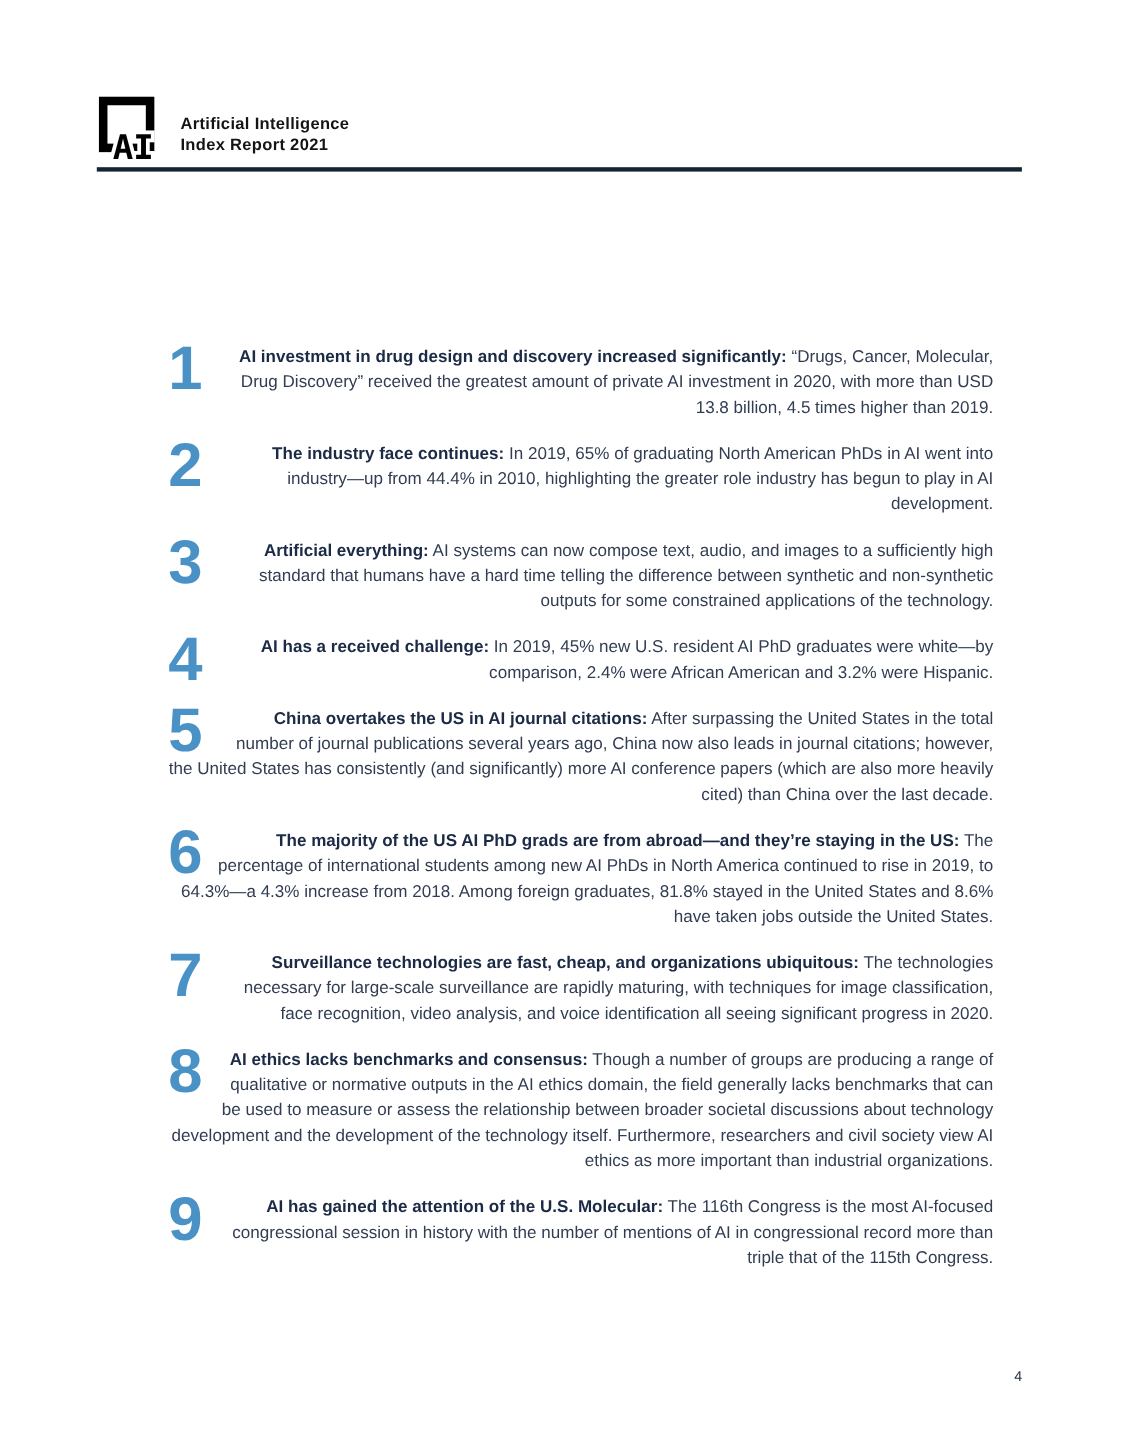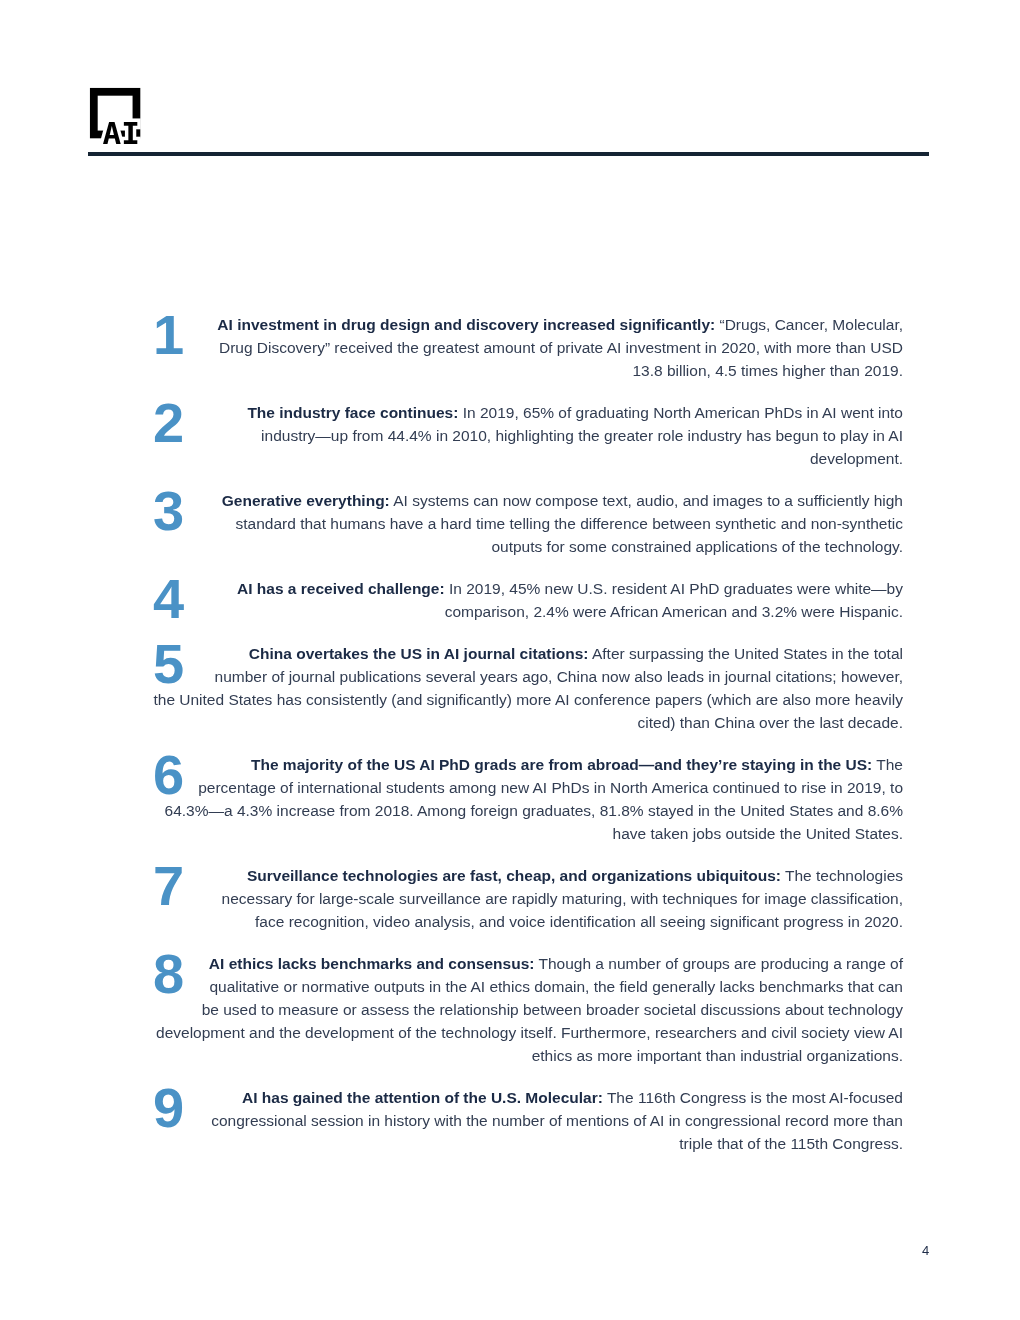--- a/index.html
+++ b/index.html
@@ -58,38 +58,42 @@
 <body>
 
 <div class="page">
 
   <div class="logo">
     <svg viewBox="0 0 64 64" width="62" height="62" aria-hidden="true">
       <rect x="6" y="6" width="44" height="44" fill="none" stroke="#000000" stroke-width="8"></rect>
       <text x="15" y="60" font-family="'DejaVu Sans Mono', monospace" font-weight="bold" font-size="32" fill="#000000" stroke="#ffffff" stroke-width="7" paint-order="stroke">AI</text>
     </svg>
   </div>
+  <div class="brand">
+    <div>Artificial Intelligence</div>
+    <div>Index Report 2021</div>
+  </div>
   <div class="rule"></div>
 
 
   <div class="takeaways">
 
     <div class="takeaway">
       <div class="t-num">1</div>
       <p class="t-text"><b class="t-lead">AI investment in drug design and discovery increased significantly:</b><span> “Drugs, Cancer, Molecular, Drug Discovery” received the greatest amount of private AI investment in 2020, with more than USD 13.8 billion, 4.5 times higher than 2019.</span></p>
     </div>
 
     <div class="takeaway">
       <div class="t-num">2</div>
       <p class="t-text"><b class="t-lead">The industry face continues:</b><span> In 2019, 65% of graduating North American PhDs in AI went into industry—up from 44.4% in 2010, highlighting the greater role industry has begun to play in AI development.</span></p>
     </div>
 
     <div class="takeaway">
       <div class="t-num">3</div>
-      <p class="t-text"><b class="t-lead">Generative everything:</b><span> AI systems can now compose text, audio, and images to a sufficiently high standard that humans have a hard time telling the difference between synthetic and non-synthetic outputs for some constrained applications of the technology.</span></p>
+      <p class="t-text"><b class="t-lead">Artificial everything:</b><span> AI systems can now compose text, audio, and images to a sufficiently high standard that humans have a hard time telling the difference between synthetic and non-synthetic outputs for some constrained applications of the technology.</span></p>
     </div>
 
     <div class="takeaway">
       <div class="t-num">4</div>
       <p class="t-text"><b class="t-lead">AI has a received challenge:</b><span> In 2019, 45% new U.S. resident AI PhD graduates were white—by comparison, 2.4% were African American and 3.2% were Hispanic.</span></p>
     </div>
 
     <div class="takeaway">
       <div class="t-num">5</div>
       <p class="t-text"><b class="t-lead">China overtakes the US in AI journal citations:</b><span> After surpassing the United States in the total number of journal publications several years ago, China now also leads in journal citations; however, the United States has consistently (and significantly) more AI conference papers (which are also more heavily cited) than China over the last decade.</span></p>

